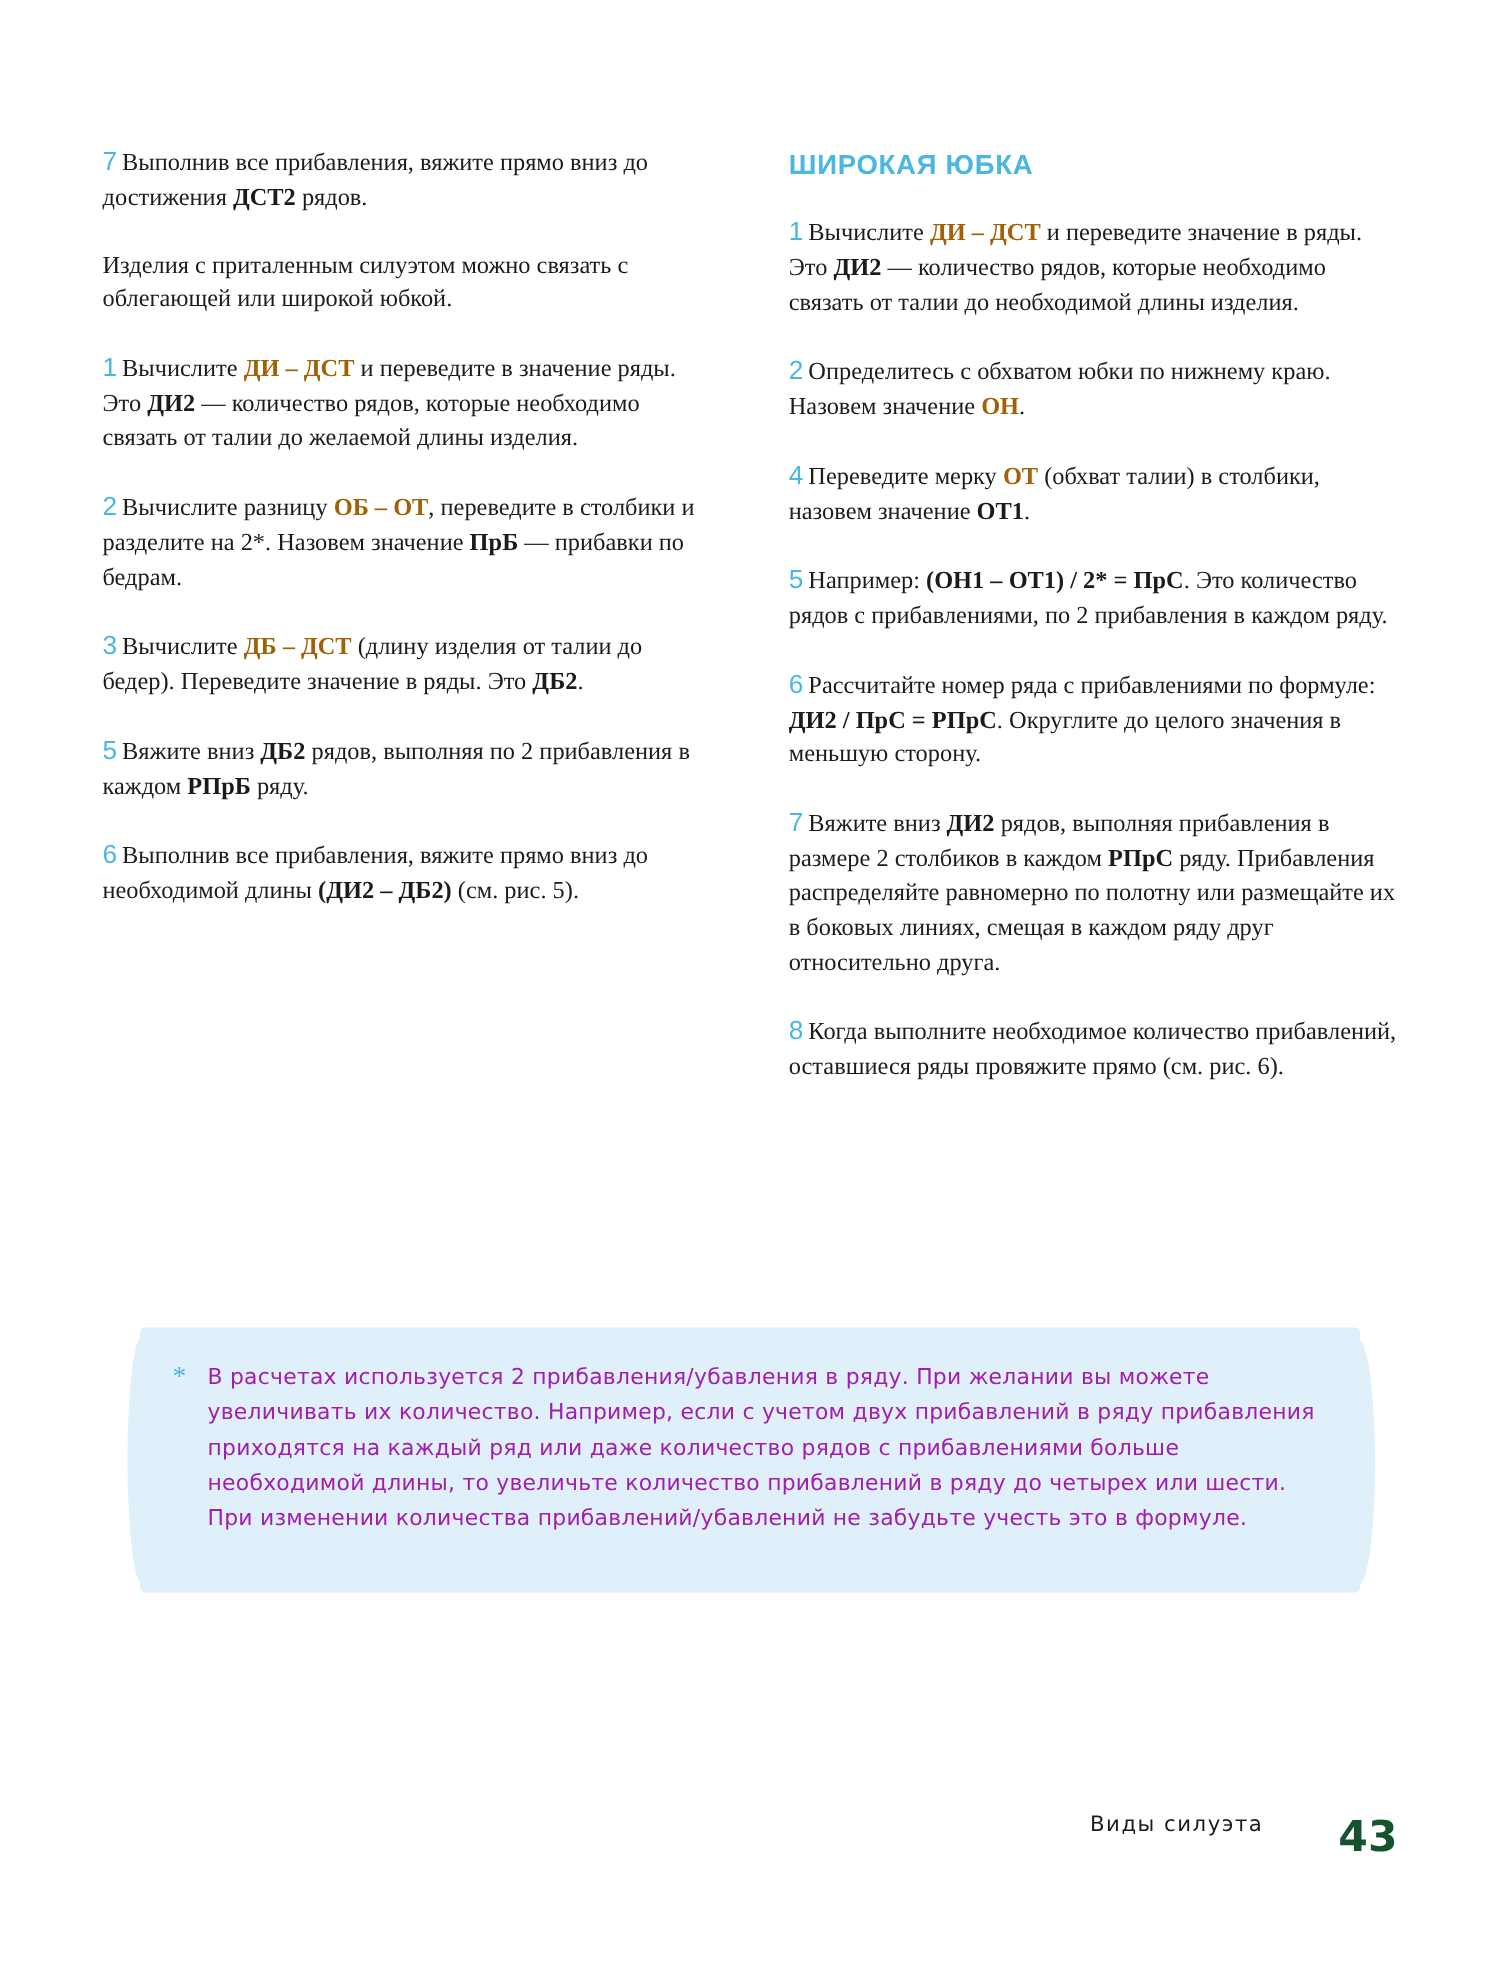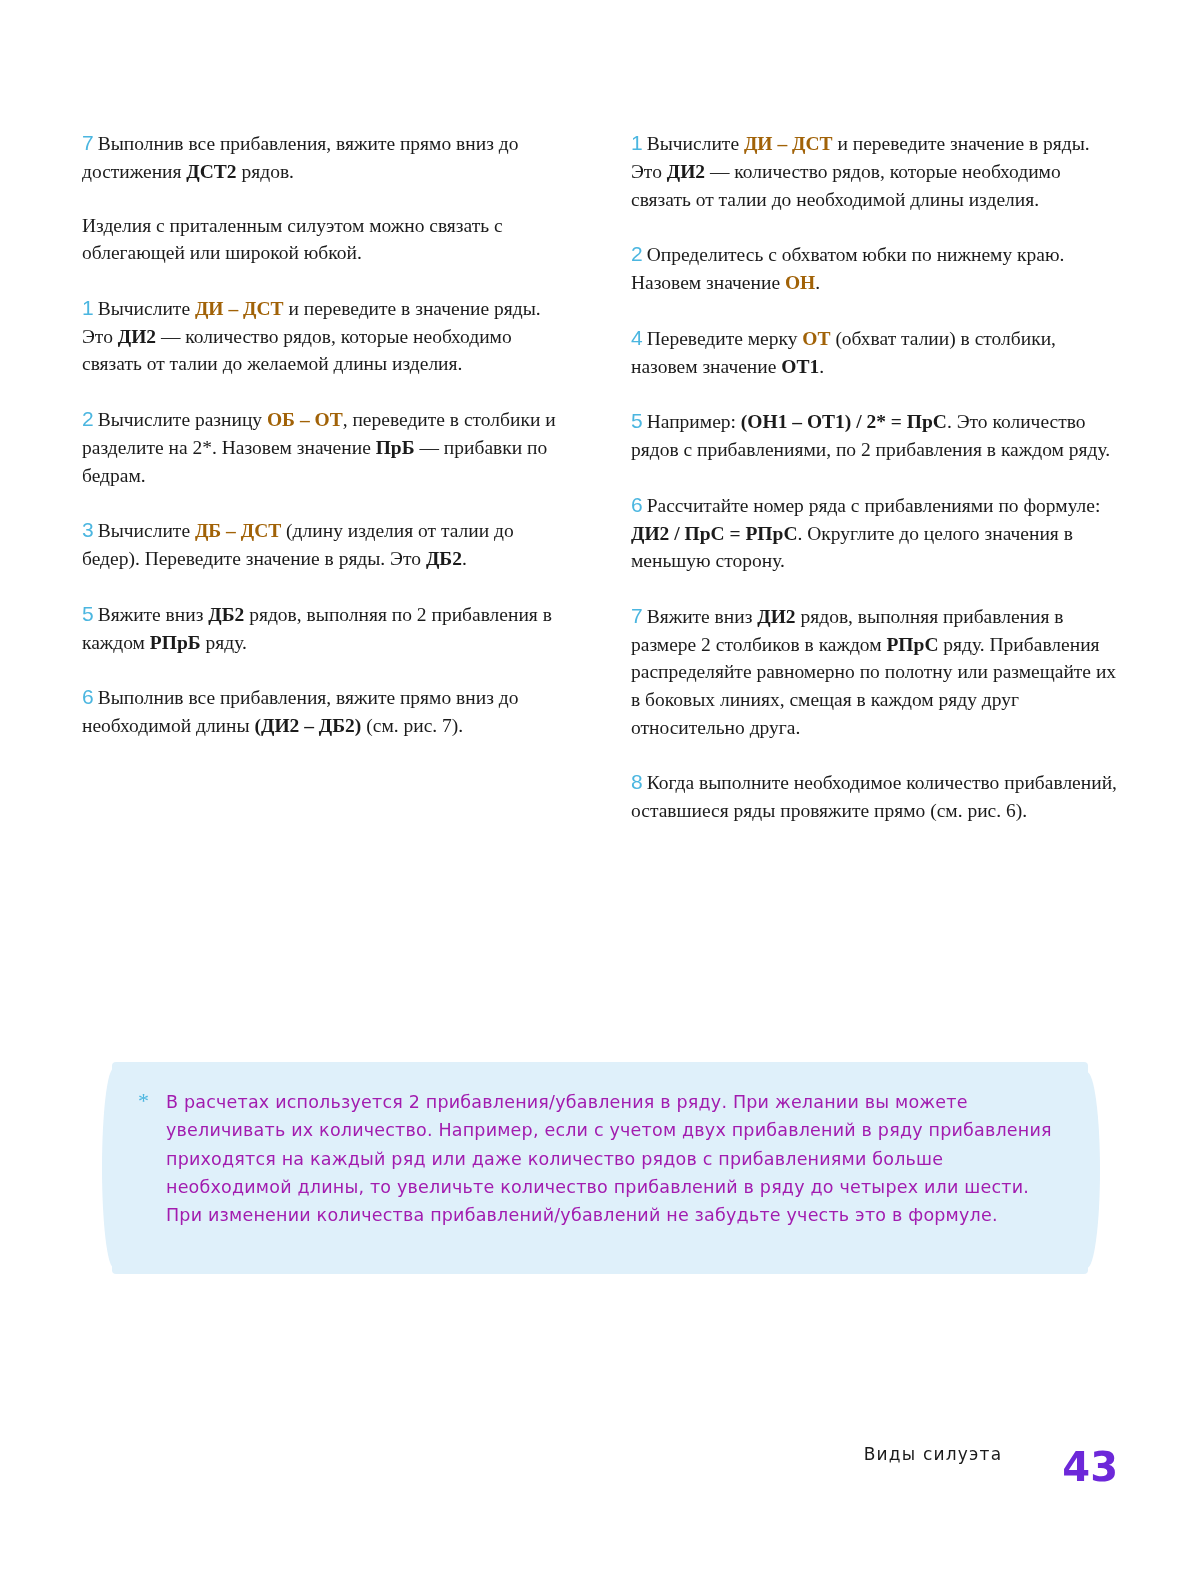--- a/index.html
+++ b/index.html
@@ -11,21 +11,21 @@
     position: relative;
     width: 1200px;
     height: 1574px;
     background: #ffffff;
     font-family: "Liberation Serif", serif;
     color: #1b1b1b;
     overflow: hidden;
   }
   .columns {
     position: absolute;
-    top: 128px;
+    top: 115px;
     left: 82px;
     width: 1036px;
     display: flex;
     gap: 62px;
   }
   .col {
     width: 487px;
   }
   .col-right { width: 487px; }
 
@@ -115,23 +115,23 @@
     gap: 60px;
   }
   .footer-label {
     font-family: "DejaVu Sans", sans-serif;
     font-size: 17px;
     letter-spacing: 1.2px;
     color: #1b1b1b;
   }
   .footer-page {
     font-family: "DejaVu Sans", sans-serif;
-    font-size: 40px;
+    font-size: 34px;
     font-weight: bold;
-    color: #6d28d9;
+    color: #14532d;
   }
 </style>
 </head>
 <body>
 
 <div class="page">
 
   <div class="columns">
 
     <div class="col col-left">
@@ -155,26 +155,27 @@
         <span class="num">3</span><span>Вычислите </span><span class="red">ДБ – ДСТ</span><span> (длину изделия от талии до бедер). Переведите значение в ряды. Это </span><b>ДБ2</b><span>.</span>
       </p>
 
 
       <p class="para">
         <span class="num">5</span><span>Вяжите вниз </span><b>ДБ2</b><span> рядов, выполняя по 2 прибавления в каждом </span><b>РПрБ</b><span> ряду.</span>
       </p>
 
 
       <p class="para">
-        <span class="num">6</span><span>Выполнив все прибавления, вяжите прямо вниз до необходимой длины </span><b>(ДИ2 – ДБ2)</b><span> (см. рис. 7).</span>
+        <span class="num">6</span><span>Выполнив все прибавления, вяжите прямо вниз до необходимой длины </span><b>(ДИ2 – ДБ2)</b><span> (см. рис. 5).</span>
       </p>
     </div>
 
     <div class="col col-right">
 
+      <h2 class="section first">ШИРОКАЯ ЮБКА</h2>
 
       <p class="para">
         <span class="num">1</span><span>Вычислите </span><span class="red">ДИ – ДСТ</span><span> и переведите значение в ряды. Это </span><b>ДИ2</b><span> — количество рядов, которые необходимо связать от талии до необходимой длины изделия.</span>
       </p>
 
       <p class="para">
         <span class="num">2</span><span>Определитесь с обхватом юбки по нижнему краю. Назовем значение </span><span class="red">ОН</span><span>.</span>
       </p>
 
 

